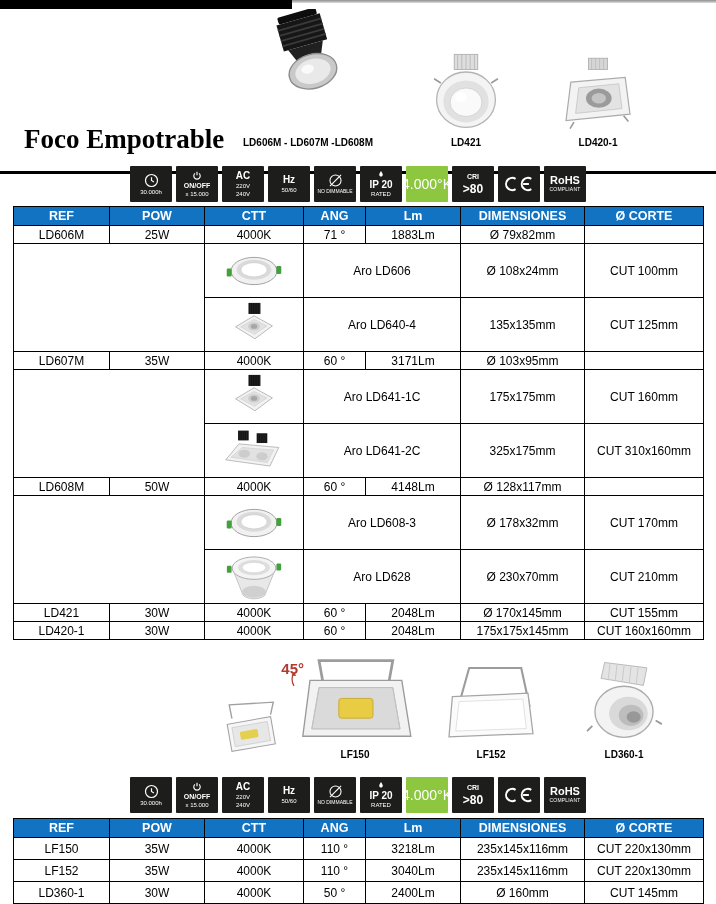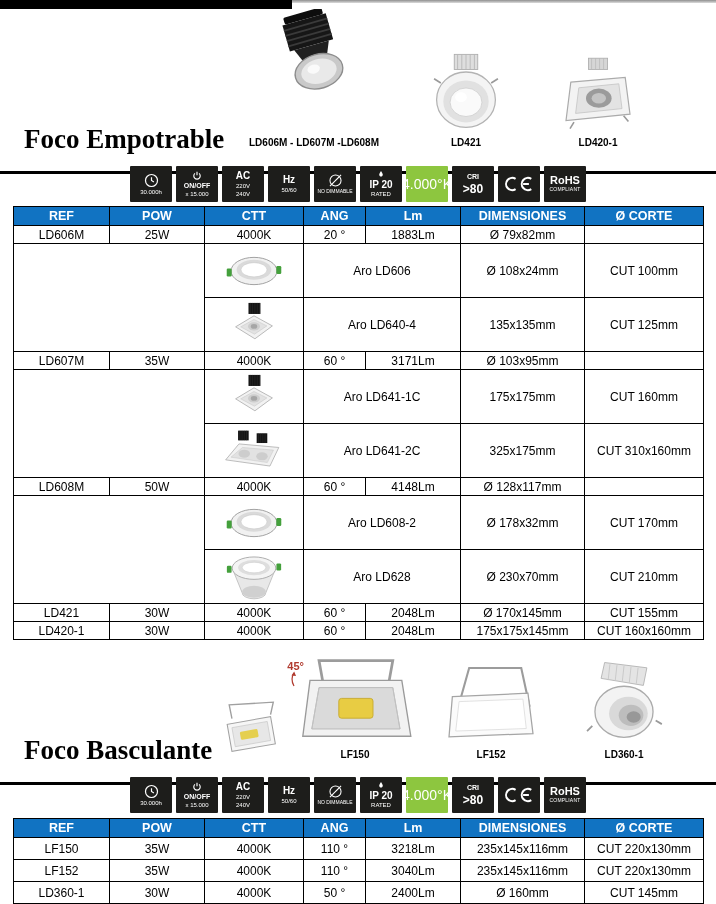--- a/index.html
+++ b/index.html
@@ -28,29 +28,29 @@
 
   
   .hero { position:absolute; left:0; width:716px; }
   .hero-0 { top:40px;  height:108px; }
   .hero-1 { top:648px; height:112px; }
   .fig { position:absolute; top:0; height:100%; display:flex; flex-direction:column;
          align-items:center; justify-content:flex-end; }
   .art { display:block; line-height:0; }
   .art svg { width:100%; height:100%; display:block; }
   .cap { font-size:10px; font-weight:600; margin-top:2px; white-space:nowrap; }
-  .fig-0-0 { left:248px; width:132px;gap:36px; } .fig-0-0 .art { width:98px;  height:90px; }
+  .fig-0-0 { left:242px; width:132px;gap:36px; } .fig-0-0 .art { width:98px;  height:90px; }
   .fig-0-1 { left:416px; width:100px; } .fig-0-1 .art { width:90px;  height:84px; }
   .fig-0-2 { left:540px; width:116px; } .fig-0-2 .art { width:104px; height:80px; }
   .fig-1-0 { left:208px; width:92px;  } .fig-1-0 .art { width:82px;  height:62px; }
   .fig-1-1 { left:288px; width:134px; } .fig-1-1 .art { width:130px; height:90px; }
   .fig-1-2 { left:432px; width:118px; } .fig-1-2 .art { width:112px; height:84px; }
   .fig-1-3 { left:572px; width:104px; } .fig-1-3 .art { width:90px;  height:88px; }
   .annot { position:absolute; right:-4px; top:12px; color:var(--red,#b03a2e);
-           font-size:11px; font-weight:bold; }
+           font-size:15px; font-weight:bold; }
   .annot-arrow { position:absolute; right:2px; top:22px; line-height:0; }
 
   
   .badges { position:absolute; left:130px; display:flex; gap:4px; }
   .badges-0 { top:166px; }
   .badges-1 { top:777px; }
   .badge { width:42px; height:36px; background:var(--black,#1d1d1b); color:#fff;
            display:flex; flex-direction:column; align-items:center; justify-content:center;
            gap:1px; border-radius:1px; text-align:center; }
   .badge.green { background:var(--green,#8dc63f); }
@@ -219,21 +219,21 @@
           <th class="th" data-name="column-header-lm">Lm</th>
           <th class="th" data-name="column-header-dimensiones">DIMENSIONES</th>
           <th class="th" data-name="column-header-corte">Ø CORTE</th>
         </tr>
       </thead>
       <tbody>
         <tr class="row product" data-name="product-row-ld606m">
           <td class="td" data-name="cell-ref">LD606M</td>
           <td class="td" data-name="cell-pow">25W</td>
           <td class="td" data-name="cell-ctt">4000K</td>
-          <td class="td" data-name="cell-ang">20 °</td>
+          <td class="td" data-name="cell-ang">71 °</td>
           <td class="td" data-name="cell-lm">1883Lm</td>
           <td class="td" data-name="cell-dim">Ø 79x82mm</td>
           <td class="td" data-name="cell-cut"></td>
         </tr>
         <tr class="row accessory" data-name="accessory-row-aro-ld606">
           <td class="td empty" data-name="cell-empty" colspan="2" rowspan="2"></td>
           <td class="td imgcell" data-name="cell-image"><span class="acc-art" data-name="product-image-ring-round"><svg viewBox="0 0 100 64" preserveAspectRatio="xMidYMid meet">
                 <ellipse cx="50" cy="32" rx="37" ry="22" fill="#f1f1f1" stroke="#9c9c9c" stroke-width="1.5"></ellipse>
                 <ellipse cx="50" cy="30" rx="28" ry="16" fill="#dadada"></ellipse>
                 <ellipse cx="50" cy="30" rx="21" ry="11.5" fill="#ffffff" stroke="#c9c9c9"></ellipse>
@@ -306,21 +306,21 @@
         </tr>
         <tr class="row accessory" data-name="accessory-row-aro-ld608-1">
           <td class="td empty" data-name="cell-empty" colspan="2" rowspan="2"></td>
           <td class="td imgcell" data-name="cell-image"><span class="acc-art" data-name="product-image-ring-round"><svg viewBox="0 0 100 64" preserveAspectRatio="xMidYMid meet">
                 <ellipse cx="50" cy="32" rx="37" ry="22" fill="#f1f1f1" stroke="#9c9c9c" stroke-width="1.5"></ellipse>
                 <ellipse cx="50" cy="30" rx="28" ry="16" fill="#dadada"></ellipse>
                 <ellipse cx="50" cy="30" rx="21" ry="11.5" fill="#ffffff" stroke="#c9c9c9"></ellipse>
                 <rect x="6" y="28" width="8" height="13" rx="2" fill="#44a03c"></rect>
                 <rect x="86" y="24" width="8" height="13" rx="2" fill="#44a03c"></rect>
               </svg></span></td>
-          <td class="td name" data-name="cell-name" colspan="2">Aro LD608-2</td>
+          <td class="td name" data-name="cell-name" colspan="2">Aro LD608-3</td>
           <td class="td" data-name="cell-dim">Ø 178x32mm</td>
           <td class="td" data-name="cell-cut">CUT 170mm</td>
         </tr>
         <tr class="row accessory" data-name="accessory-row-aro-ld628">
           <td class="td imgcell" data-name="cell-image"><span class="acc-art" data-name="product-image-ring-deep"><svg viewBox="0 0 100 78" preserveAspectRatio="xMidYMid meet">
                 <path d="M13 24 L30 66 A20 10 0 0 0 70 66 L87 24 Z" fill="#e8e8e8" stroke="#a5a5a5"></path>
                 <ellipse cx="50" cy="64" rx="20" ry="10" fill="#d0d0d0"></ellipse>
                 <ellipse cx="50" cy="24" rx="37" ry="19" fill="#f4f4f4" stroke="#a5a5a5" stroke-width="1.5"></ellipse>
                 <ellipse cx="50" cy="23" rx="27" ry="13" fill="#dedede"></ellipse>
                 <ellipse cx="50" cy="23" rx="20" ry="9" fill="#ffffff" stroke="#cccccc"></ellipse>
@@ -344,21 +344,20 @@
           <td class="td" data-name="cell-ref">LD420-1</td>
           <td class="td" data-name="cell-pow">30W</td>
           <td class="td" data-name="cell-ctt">4000K</td>
           <td class="td" data-name="cell-ang">60 °</td>
           <td class="td" data-name="cell-lm">2048Lm</td>
           <td class="td" data-name="cell-dim">175x175x145mm</td>
           <td class="td" data-name="cell-cut">CUT 160x160mm</td>
         </tr>
       </tbody>
     </table>
-    <div class="sec-head sec-head-1" data-name="section-heading-basculante">Foco Basculante</div>
     <div class="hero hero-1" data-name="hero-images-basculante">
       <figure class="fig fig-1-0" data-name="product-photo-flood-tilt">
         <span class="art" data-name="product-image-flood-tilt">
           <svg viewBox="0 0 100 90" preserveAspectRatio="xMidYMid meet">
             <path d="M18 30 L14 10 L78 6 L74 24" fill="none" stroke="#a0a0a0" stroke-width="2"></path>
             <g transform="rotate(-10 48 52)">
               <rect x="14" y="32" width="64" height="40" fill="#f6f6f6" stroke="#a2a2a2" stroke-width="1.5"></rect>
               <rect x="20" y="38" width="52" height="28" fill="#e7e7e7" stroke="#c9c9c9"></rect>
               <rect x="30" y="46" width="26" height="12" rx="2" fill="#e5cf4e"></rect>
             </g>

